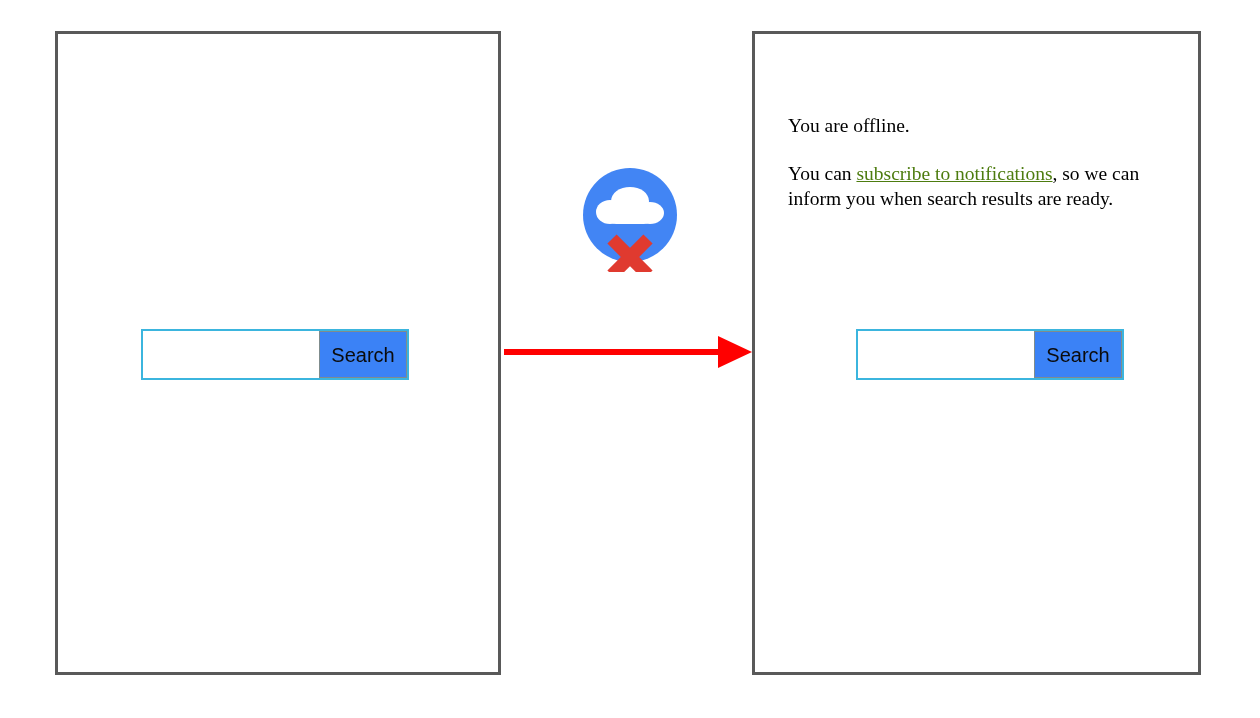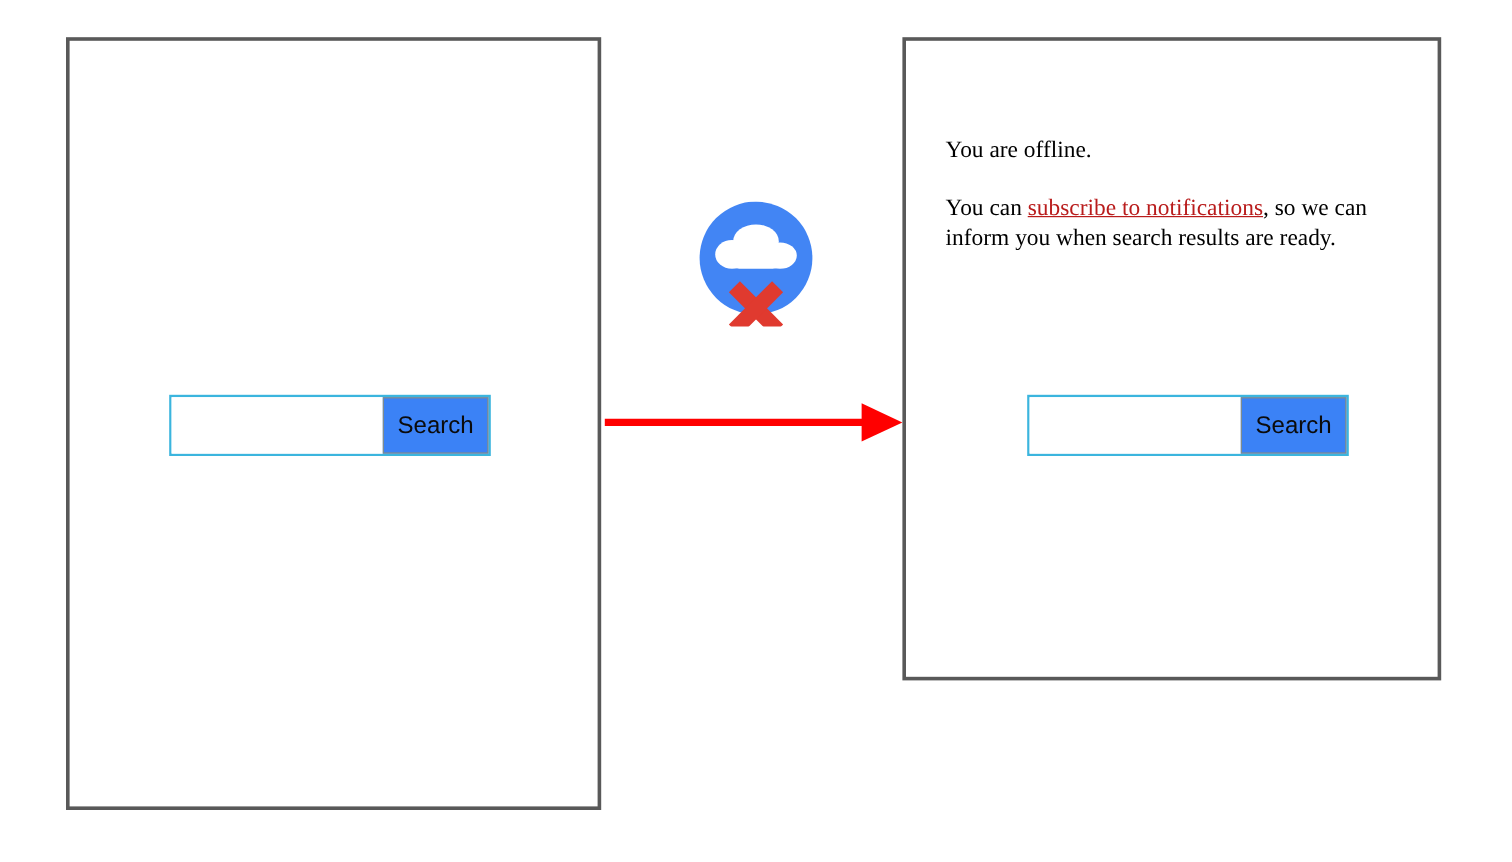--- a/index.html
+++ b/index.html
@@ -26,21 +26,21 @@
   #frame-before {
     left: 55px;
     top: 31px;
     width: 446px;
     height: 644px;
   }
   #frame-after {
     left: 752px;
     top: 31px;
     width: 449px;
-    height: 536px;
+    height: 644px;
   }
 
   
   .search-widget {
     position: absolute;
     display: flex;
     align-items: stretch;
     box-sizing: border-box;
     border: 2px solid #3BB5DE;
     background: #ffffff;
@@ -95,21 +95,21 @@
     margin: 0;
     font-family: "Liberation Serif", serif;
     font-size: 19.5px;
     line-height: 1.32;
     color: #000000;
   }
   #offline-message p + p {
     margin-top: 22px;
   }
   #subscribe-link {
-    color: #b91c1c;
+    color: #4d7c0f;
     text-decoration: underline;
     cursor: pointer;
   }
 
   
   #cloud-offline-icon {
     position: absolute;
     left: 578px;
     top: 168px;
     width: 104px;

